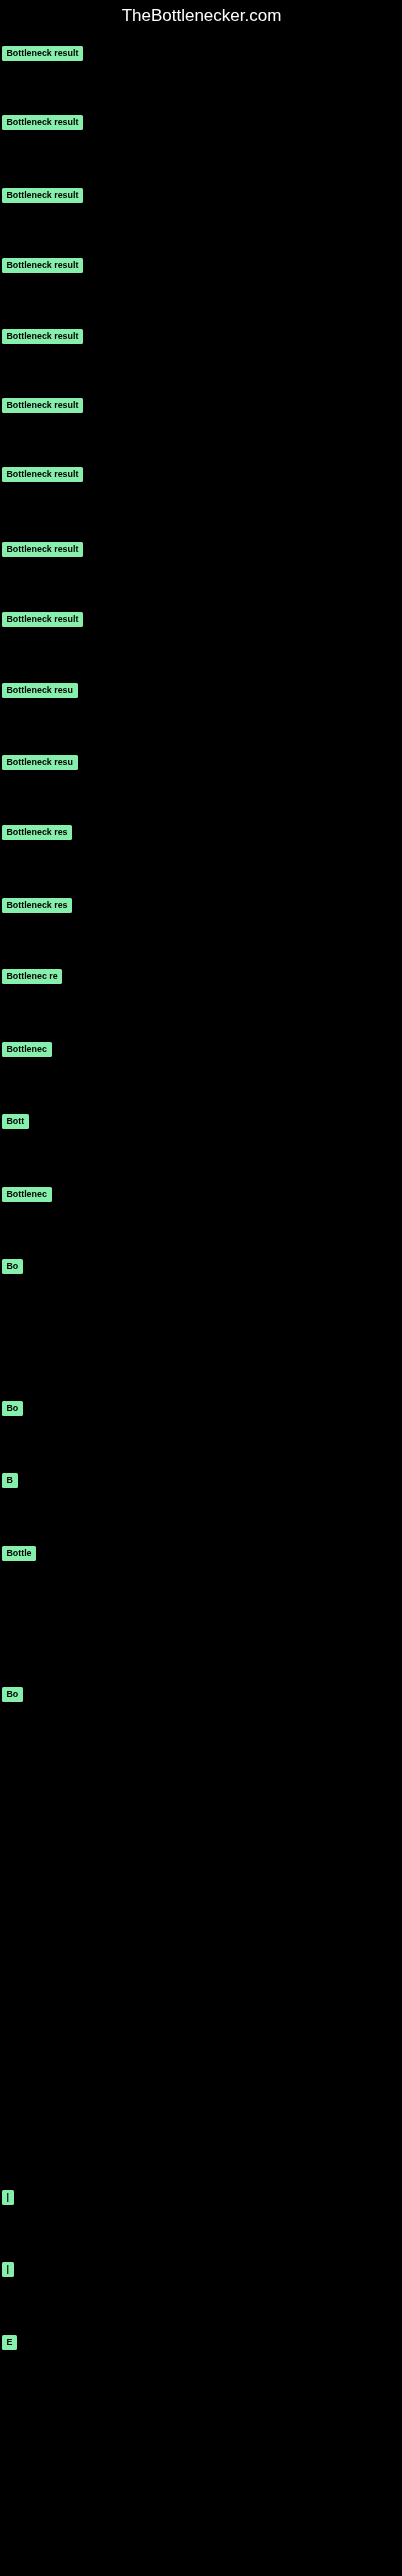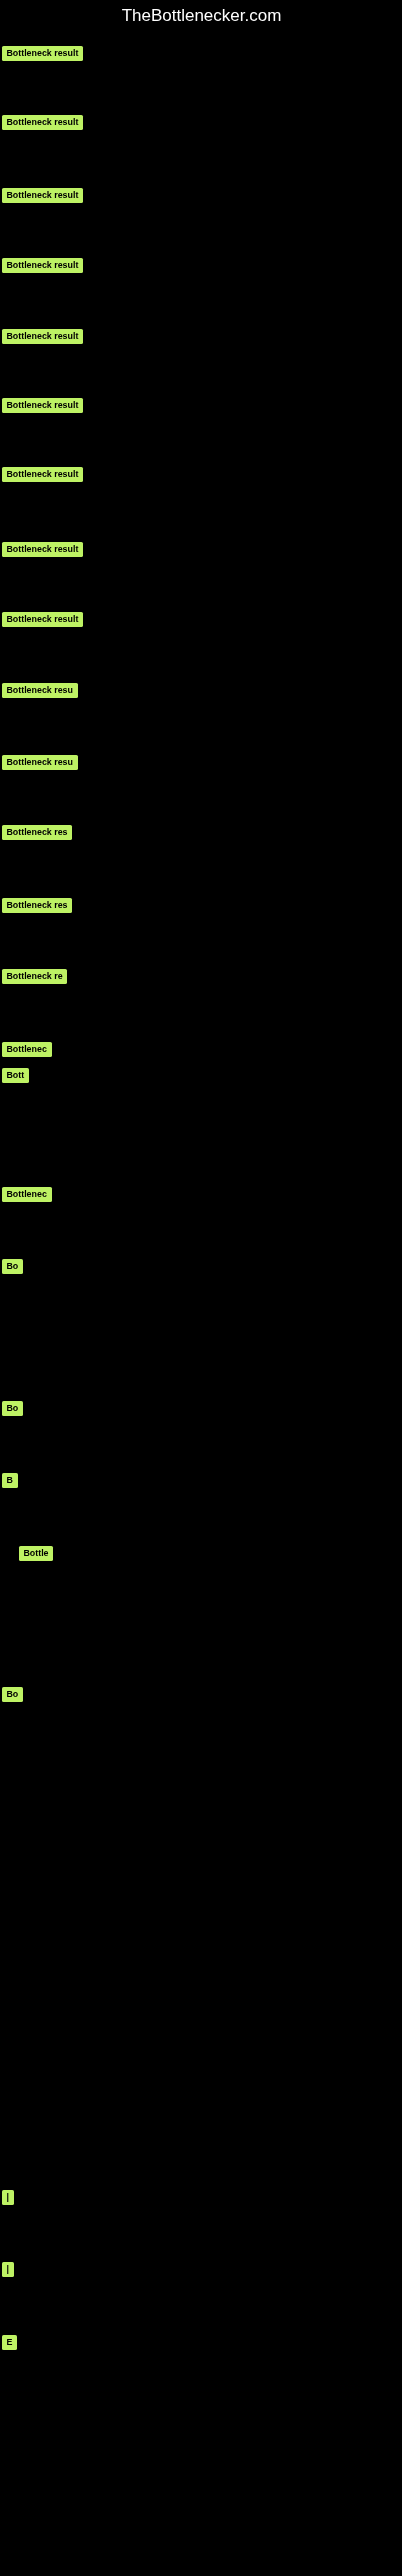--- a/index.html
+++ b/index.html
@@ -21,21 +21,21 @@
       color: #ffffff;
       font-size: 17px;
       padding: 6.4px 0;
       position: absolute;
       width: 100%;
       top: 0;
     }
 
     .badge {
       display: inline-block;
-      background-color: #bef264;
+      background-color: #86efac;
       color: #000000;
       font-size: 8.9px;
       font-weight: bold;
       padding: 2.4px 4.8px;
       border-radius: 1.6px;
       position: absolute;
       left: 1.6px;
       white-space: nowrap;
       overflow: hidden;
     }
@@ -52,26 +52,26 @@
     <span class="badge" style="top: 258px; max-width: 97px;">Bottleneck result</span>
     <span class="badge" style="top: 329px; max-width: 97px;">Bottleneck result</span>
     <span class="badge" style="top: 398px; max-width: 95px;">Bottleneck result</span>
     <span class="badge" style="top: 467px; max-width: 95px;">Bottleneck result</span>
     <span class="badge" style="top: 542px; max-width: 95px;">Bottleneck result</span>
     <span class="badge" style="top: 612px; max-width: 93px;">Bottleneck result</span>
     <span class="badge" style="top: 683px; max-width: 89px;">Bottleneck resu</span>
     <span class="badge" style="top: 755px; max-width: 87px;">Bottleneck resu</span>
     <span class="badge" style="top: 825px; max-width: 84px;">Bottleneck res</span>
     <span class="badge" style="top: 898px; max-width: 82px;">Bottleneck res</span>
-    <span class="badge" style="top: 969px; max-width: 77px;">Bottleneck re</span>
+    <span class="badge" style="top: 969px; max-width: 77px;">Bottlenec re</span>
     <span class="badge" style="top: 1042px; max-width: 64px;">Bottlenec</span>
-    <span class="badge" style="top: 1068px; max-width: 40px;">Bott</span>
+    <span class="badge" style="top: 1114px; max-width: 40px;">Bott</span>
     <span class="badge" style="top: 1187px; max-width: 63px;">Bottlenec</span>
     <span class="badge" style="top: 1259px; max-width: 27px;">Bo</span>
     <span class="badge" style="top: 1401px; max-width: 27px;">Bo</span>
     <span class="badge" style="top: 1473px; max-width: 21px;">B</span>
-    <span class="badge" style="top: 1546px; max-width: 45px; margin-left: 17px;">Bottle</span>
+    <span class="badge" style="top: 1546px; max-width: 45px;">Bottle</span>
     <span class="badge" style="top: 1687px; max-width: 27px;">Bo</span>
     <span class="badge" style="top: 2190px; max-width: 16px;">|</span>
     <span class="badge" style="top: 2262px; max-width: 16px;">|</span>
     <span class="badge" style="top: 2335px; max-width: 17.7px;">E</span>
   </div>
 
 
 </body></html>

